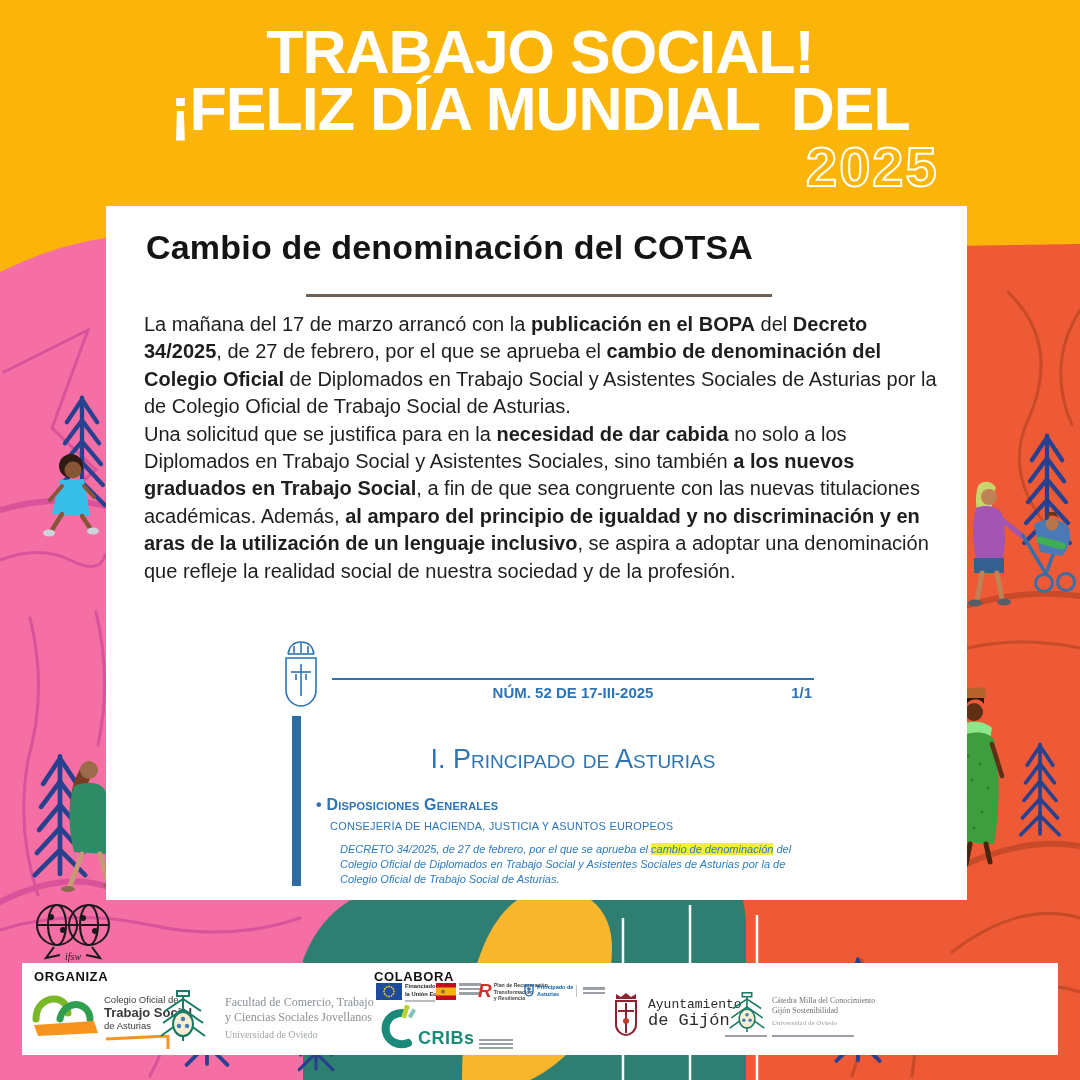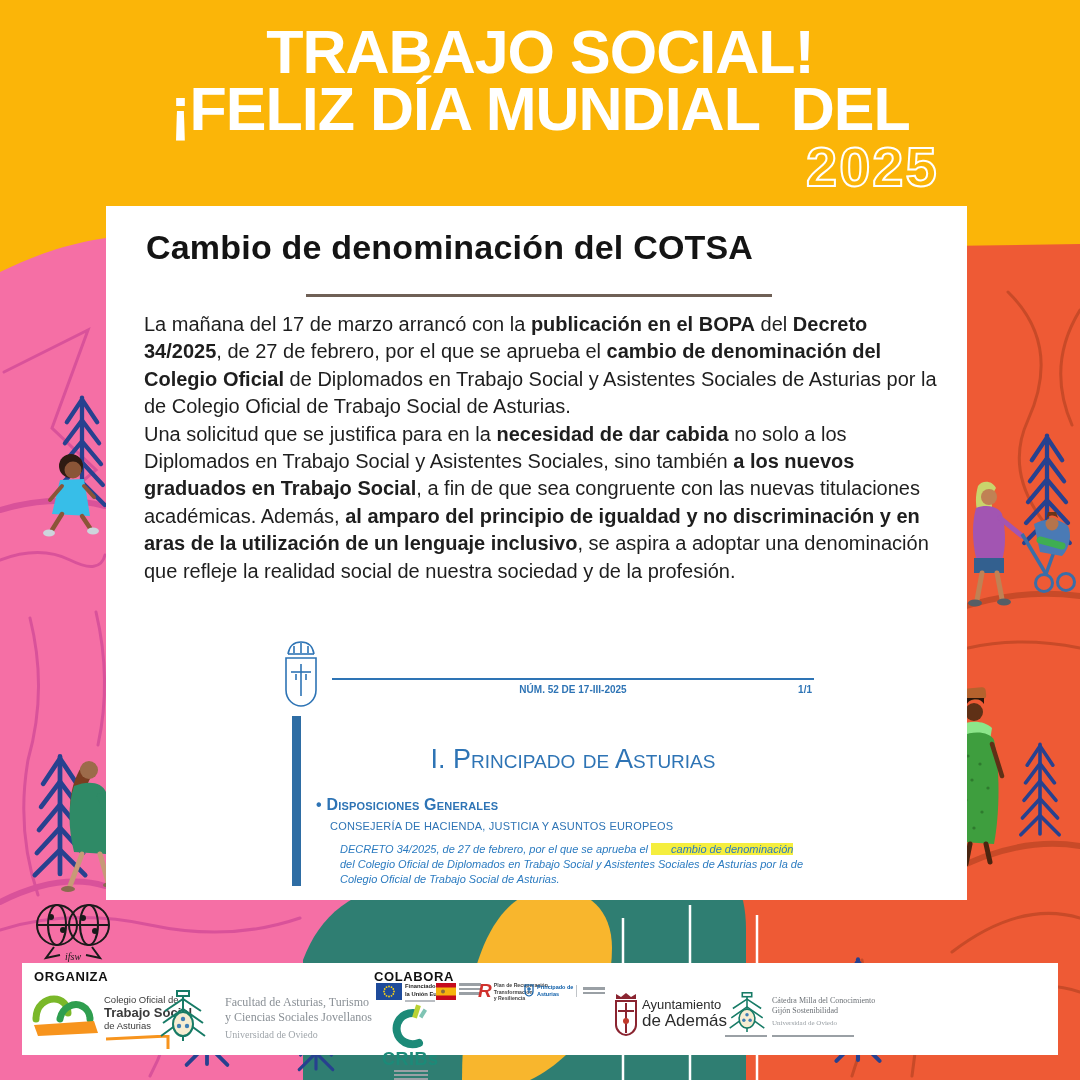--- a/index.html
+++ b/index.html
@@ -24,29 +24,29 @@
   .year{position:absolute;left:806px;top:134px;z-index:1;font-size:56px;font-weight:900;
     letter-spacing:2px;color:transparent;-webkit-text-stroke:2px #fff;}
 
   
   .card{position:absolute;left:106px;top:206px;width:861px;height:694px;background:#fff;z-index:2;}
   .card-heading{position:absolute;left:40px;top:22px;font-size:34px;font-weight:800;color:#141414;letter-spacing:0.2px;}
   .divider{position:absolute;left:200px;top:88px;width:466px;height:3px;background:var(--divider,#6F6056);}
   .card-body{position:absolute;left:38px;top:105px;width:804px;font-size:20px;line-height:27.4px;color:#1e1e1e;}
   .card-body p{margin:0;}
   .b{font-weight:bold;}
-  .hl{background:var(--hl,#F5EE3E);padding-left:20px;}
+  .hl{background:var(--hl,#F5EE3E);}
 
   
   .bopa{position:absolute;left:164px;top:430px;width:548px;height:256px;}
   .bopa-crest{position:absolute;left:8px;top:2px;}
   .bopa-title{position:absolute;left:62px;top:14px;width:482px;font-size:20px;color:var(--bopablue,#2E74B5);
     letter-spacing:0.2px;white-space:nowrap;}
   .bopa-rule{position:absolute;left:62px;top:42px;width:482px;height:2px;background:var(--bopablue,#2E74B5);}
-  .bopa-meta{position:absolute;left:62px;top:48px;width:482px;text-align:center;font-size:10px;
+  .bopa-meta{position:absolute;left:62px;top:48px;width:482px;text-align:center;font-size:15px;
     font-weight:bold;color:var(--bopablue,#2E74B5);}
   .bopa-page{position:absolute;right:2px;top:0;font-weight:bold;}
   .bopa-bar{position:absolute;left:22px;top:80px;width:9px;height:170px;background:#2E6DA4;}
   .bopa-section{position:absolute;left:62px;top:108px;width:482px;text-align:center;
     font-family:Liberation Sans, sans-serif;font-variant:small-caps;font-size:27px;color:var(--bopablue,#2E74B5);}
   .bopa-disp{position:absolute;left:46px;top:160px;font-variant:small-caps;font-weight:bold;
     font-size:16px;color:var(--bopablue,#2E74B5);letter-spacing:0.2px;}
   .bopa-dept{position:absolute;left:60px;top:184px;font-size:11px;color:var(--bopablue,#2E74B5);letter-spacing:0.2px;}
   .bopa-decree{position:absolute;left:70px;top:206px;width:466px;font-size:11px;font-style:italic;
     line-height:15px;color:var(--decreeblue,#2B7BC0);}
@@ -69,25 +69,25 @@
   .eu-text .bar{width:30px;height:2px;background:#b9bdc2;margin-top:2px;}
   .spain-logo{position:absolute;left:414px;top:20px;display:flex;}
   .txtbars{margin-left:3px;display:flex;flex-direction:column;gap:2px;}
   .txtbars i{display:block;width:22px;height:2.5px;background:#9aa0a5;}
   .r-logo{position:absolute;left:456px;top:19px;display:flex;align-items:flex-start;}
   .r-letter{font-size:19px;font-weight:bold;font-style:italic;color:#D0312D;line-height:17px;}
   .r-text{margin-left:2px;font-size:5.2px;color:#444;line-height:1.25;font-weight:bold;}
   .ast-logo{position:absolute;left:502px;top:21px;display:flex;align-items:center;}
   .ast-text{margin-left:3px;font-size:5.5px;font-weight:bold;color:#0a5ca8;line-height:1.2;}
   .ast-div{width:1px;height:12px;background:#c0c4c8;margin:0 3px;}
-  .cribs{position:absolute;left:358px;top:40px;display:flex;align-items:center;flex-direction:column;}
+  .cribs{position:absolute;left:358px;top:40px;display:flex;align-items:flex-end;}
   .cribs-name{font-size:18px;font-weight:bold;color:#1C8A78;letter-spacing:0.5px;margin-left:2px;}
   .cribs .txtbars i{width:34px;height:2px;}
   .gijon{position:absolute;left:588px;top:28px;display:flex;align-items:center;}
-  .gijon-text{margin-left:0;font-family:Liberation Sans, sans-serif;color:#2b2b2b;line-height:1.1;}
+  .gijon-text{margin-left:6px;font-family:Liberation Mono, monospace;color:#2b2b2b;line-height:1.1;}
   .gijon-text .t1{font-size:13px;}
   .gijon-text .t2{font-size:17px;}
   .uniovi2{position:absolute;left:703px;top:28px;}
   .catedra{position:absolute;left:750px;top:33px;font-family:"Liberation Serif",serif;color:#6b7075;line-height:1.3;}
   .catedra .t1,.catedra .t2{font-size:8px;}
   .catedra .t3{font-size:7px;color:#9aa0a5;margin-top:2px;}
   .cat-line1{position:absolute;left:703px;top:72px;width:42px;height:2px;background:#9aa0a5;}
   .cat-line2{position:absolute;left:750px;top:72px;width:82px;height:2px;background:#9aa0a5;}
   .brokers{position:absolute;left:866px;top:26px;display:flex;align-items:flex-start;}
   .brokers-textcol{line-height:1;}
@@ -317,21 +317,21 @@
       </g>
       <ellipse cx="28" cy="35" rx="10" ry="12" fill="#f6edd2" stroke="#177B66" stroke-width="2"></ellipse>
       <g fill="#3f7fb5">
         <circle cx="28" cy="30" r="2.2"></circle>
           <circle cx="24" cy="37" r="2.2"></circle>
           <circle cx="32" cy="37" r="2.2"></circle>
       </g>
     </svg>
 
     <div class="facultad">
-      <div class="t1">Facultad de Asturias, Turismo</div>
+      <div class="t1">Facultad de Comercio, Trabajo</div>
       <div class="t2">y Ciencias Sociales Jovellanos</div>
       <div class="t3">Universidad de Oviedo</div>
     </div>
 
     <div class="eu-logo">
       <svg width="26" height="17" viewBox="0 0 26 17">
         <rect width="26" height="17" fill="#1E4B9B"></rect>
         <g fill="#F7D117">
           <circle cx="13" cy="3.5" r="0.9"></circle>
             <circle cx="15.5" cy="4.2" r="0.9"></circle>
@@ -411,21 +411,21 @@
     <div class="gijon">
       <svg width="32" height="46" viewBox="0 0 32 46">
         <path d="M6,8 L26,8 L26,3 L21,6 L16,2 L11,6 L6,3 Z" fill="#8A2430"></path>
         <path d="M6,10 L26,10 L26,34 C26,40 20,44 16,44 C12,44 6,40 6,34 Z" fill="#fff" stroke="#8A2430" stroke-width="2"></path>
         <line x1="16" y1="12" x2="16" y2="42" stroke="#8A2430" stroke-width="2"></line>
         <line x1="8" y1="20" x2="24" y2="20" stroke="#8A2430" stroke-width="2"></line>
         <circle cx="16" cy="30" r="3" fill="#C0392B"></circle>
       </svg>
       <div class="gijon-text">
         <div class="t1">Ayuntamiento</div>
-        <div class="t2">de Además</div>
+        <div class="t2">de Gijón</div>
       </div>
     </div>
 
     <svg class="uniovi2" width="44" height="46" viewBox="0 0 56 58">
       <g stroke="#177B66" fill="none" stroke-width="2">
         <rect x="22" y="2" width="12" height="5"></rect>
         <path d="M28,7 L28,52"></path>
         <path d="M10,22 L28,10 L46,22"></path>
         <path d="M8,34 L28,20 L48,34"></path>
         <path d="M6,47 L28,31 L50,47"></path>

